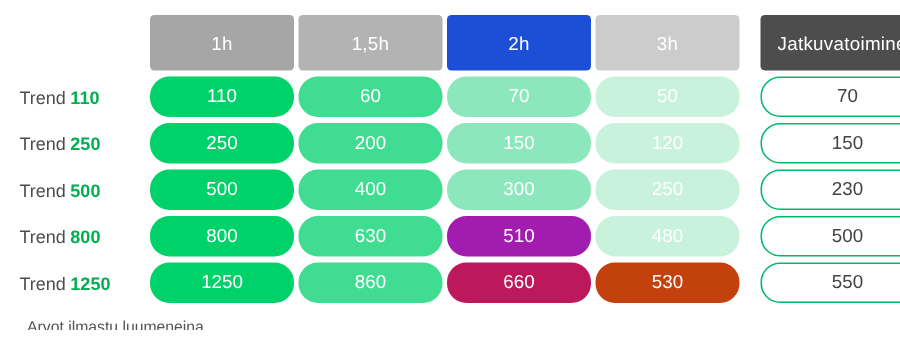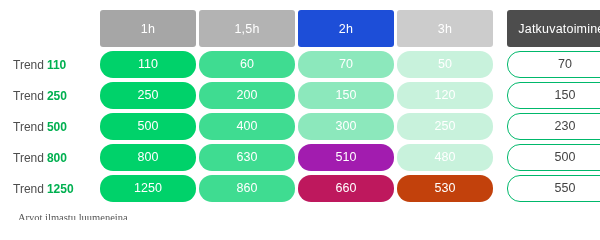--- a/index.html
+++ b/index.html
@@ -77,21 +77,20 @@
     color: #444444;
     background: #ffffff;
     border: 1.4px solid #00b86b;
     box-sizing: border-box;
   }
   .gapcell { background: transparent; }
   .footnote {
     font-size: 10.5px;
     color: #555555;
     padding: 6px 0 0 10px;
-    font-family: Liberation Serif, serif;
   }
 </style>
 </head>
 <body>
 
 <div id="table-wrap">
   <table class="lumen-table">
     <colgroup>
       <col class="c-label">
       <col class="c-data">

